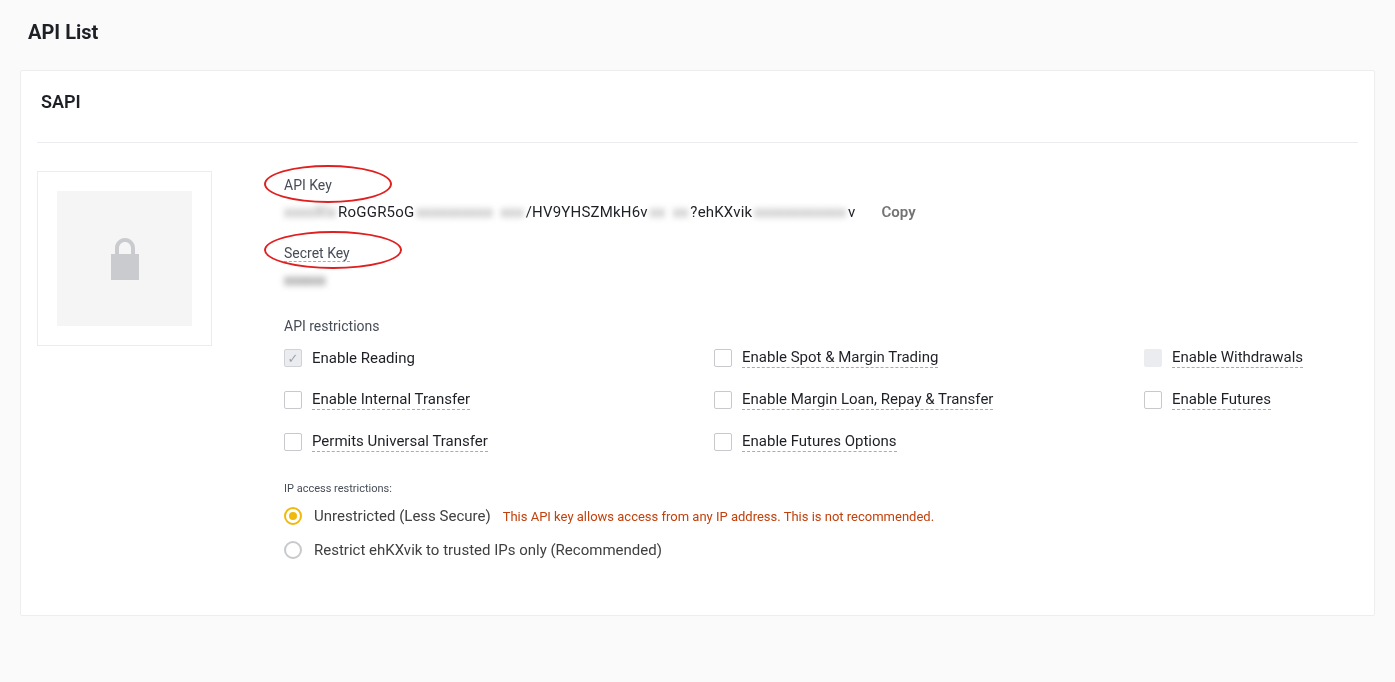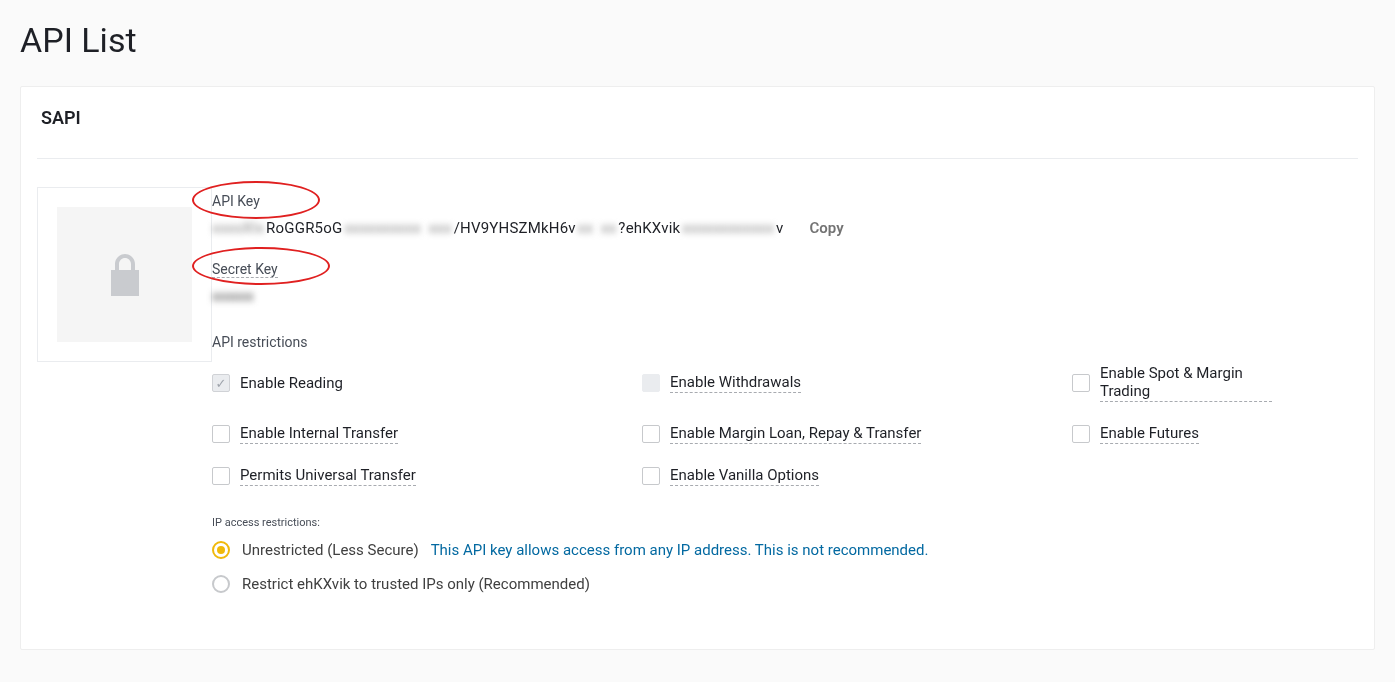--- a/index.html
+++ b/index.html
@@ -5,40 +5,40 @@
     * { box-sizing: border-box; margin: 0; padding: 0; }
     body {
       font-family: -apple-system, BlinkMacSystemFont, "Segoe UI", Roboto, Arial, sans-serif;
       background: #fafafa;
       color: #1e2026;
       width: 1395px;
       min-height: 682px;
       padding: 20px;
     }
     .page-title {
-      font-size: 34px;
-      font-weight: 400;
+      font-size: 20px;
+      font-weight: 700;
       margin-bottom: 26px;
-      margin-left: 0;
+      margin-left: 8px;
     }
     .card {
       background: #fff;
       border: 1px solid #eee;
       border-radius: 2px;
       padding: 20px 16px 40px 16px;
     }
     .card-header {
       font-size: 18px;
       font-weight: 600;
       padding-bottom: 30px;
       border-bottom: 1px solid #eaecef;
       margin-bottom: 28px;
       padding-left: 4px;
     }
-    .content-row { display: flex; }
+    .content-row { display: flex; gap: 72px; }
     .lock-box {
       width: 175px;
       height: 175px;
       border: 1px solid #eaecef;
       display: flex;
       align-items: center;
       justify-content: center;
       background: #fff;
       flex-shrink: 0;
     }
@@ -120,21 +120,21 @@
     .ip-title { font-size: 11px; color: #474d57; margin-bottom: 12px; }
     .radio-row { display: flex; align-items: center; gap: 12px; margin-bottom: 16px; }
     .radio {
       width: 18px; height: 18px; border: 2px solid #c7c9cc; border-radius: 50%;
       display: flex; align-items: center; justify-content: center; flex-shrink: 0;
       background: #fff;
     }
     .radio.selected { border-color: #f0b90b; }
     .radio-dot { width: 8px; height: 8px; border-radius: 50%; background: #f0b90b; }
     .radio-label { font-size: 15px; color: #404040; }
-    .warning-text { color: #0369a1; font-size: 15px; }
+    .warning-text { color: #c2410c; font-size: 13px; }
   </style>
 </head>
 <body>
 
 <h1 class="page-title">API List</h1>
 
 <div class="card">
   <div class="card-header">SAPI</div>
 
   <div class="content-row">
@@ -180,46 +180,46 @@
 
       <div class="section-label">API restrictions</div>
       <div class="checkbox-grid" id="restrictions-grid">
           <div class="cb-item">
             <div class="cb-box checked">
               <span class="cb-check">✓</span>
             </div>
             <span class="cb-label no-underline">Enable Reading</span>
           </div>
           <div class="cb-item">
+            <div class="cb-box"></div>
+            <span class="cb-label">Enable Spot &amp; Margin Trading</span>
+          </div>
+          <div class="cb-item">
             <div class="cb-box disabled-filled"></div>
             <span class="cb-label">Enable Withdrawals</span>
           </div>
           <div class="cb-item">
             <div class="cb-box"></div>
-            <span class="cb-label">Enable Spot &amp; Margin Trading</span>
-          </div>
-          <div class="cb-item">
-            <div class="cb-box"></div>
             <span class="cb-label">Enable Internal Transfer</span>
           </div>
           <div class="cb-item">
             <div class="cb-box"></div>
             <span class="cb-label">Enable Margin Loan, Repay &amp; Transfer</span>
           </div>
           <div class="cb-item">
             <div class="cb-box"></div>
             <span class="cb-label">Enable Futures</span>
           </div>
           <div class="cb-item">
             <div class="cb-box"></div>
             <span class="cb-label">Permits Universal Transfer</span>
           </div>
           <div class="cb-item">
             <div class="cb-box"></div>
-            <span class="cb-label">Enable Vanilla Options</span>
+            <span class="cb-label">Enable Futures Options</span>
           </div>
         </div>
 
       <div class="ip-section">
         <div class="ip-title">IP access restrictions:</div>
         <div id="ip-options">
             <div class="radio-row">
               <div class="radio selected">
                 <div class="radio-dot"></div>
               </div>

